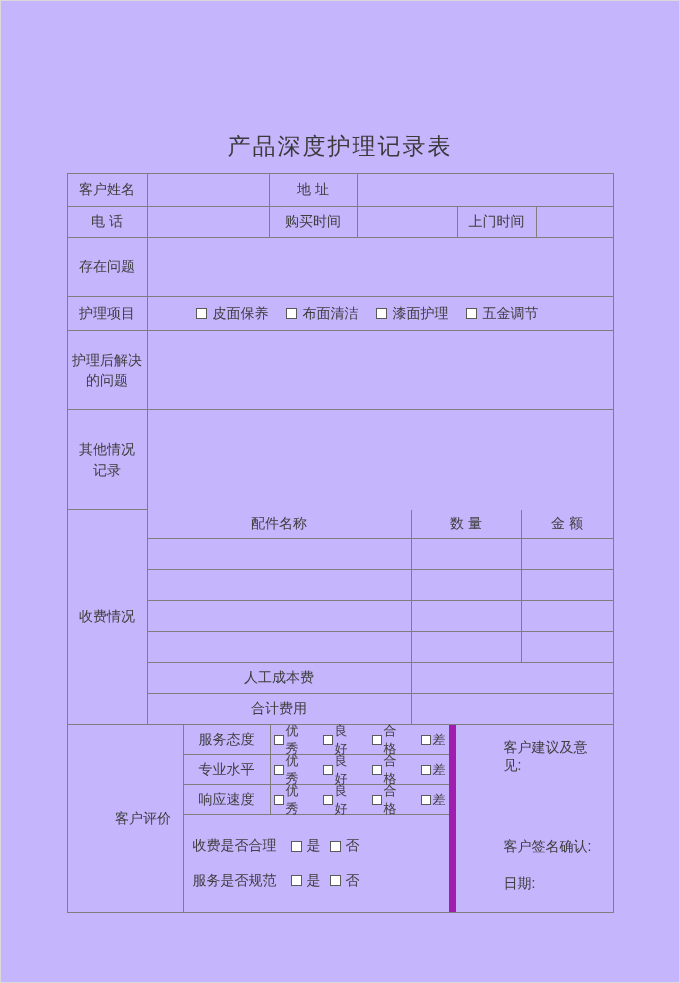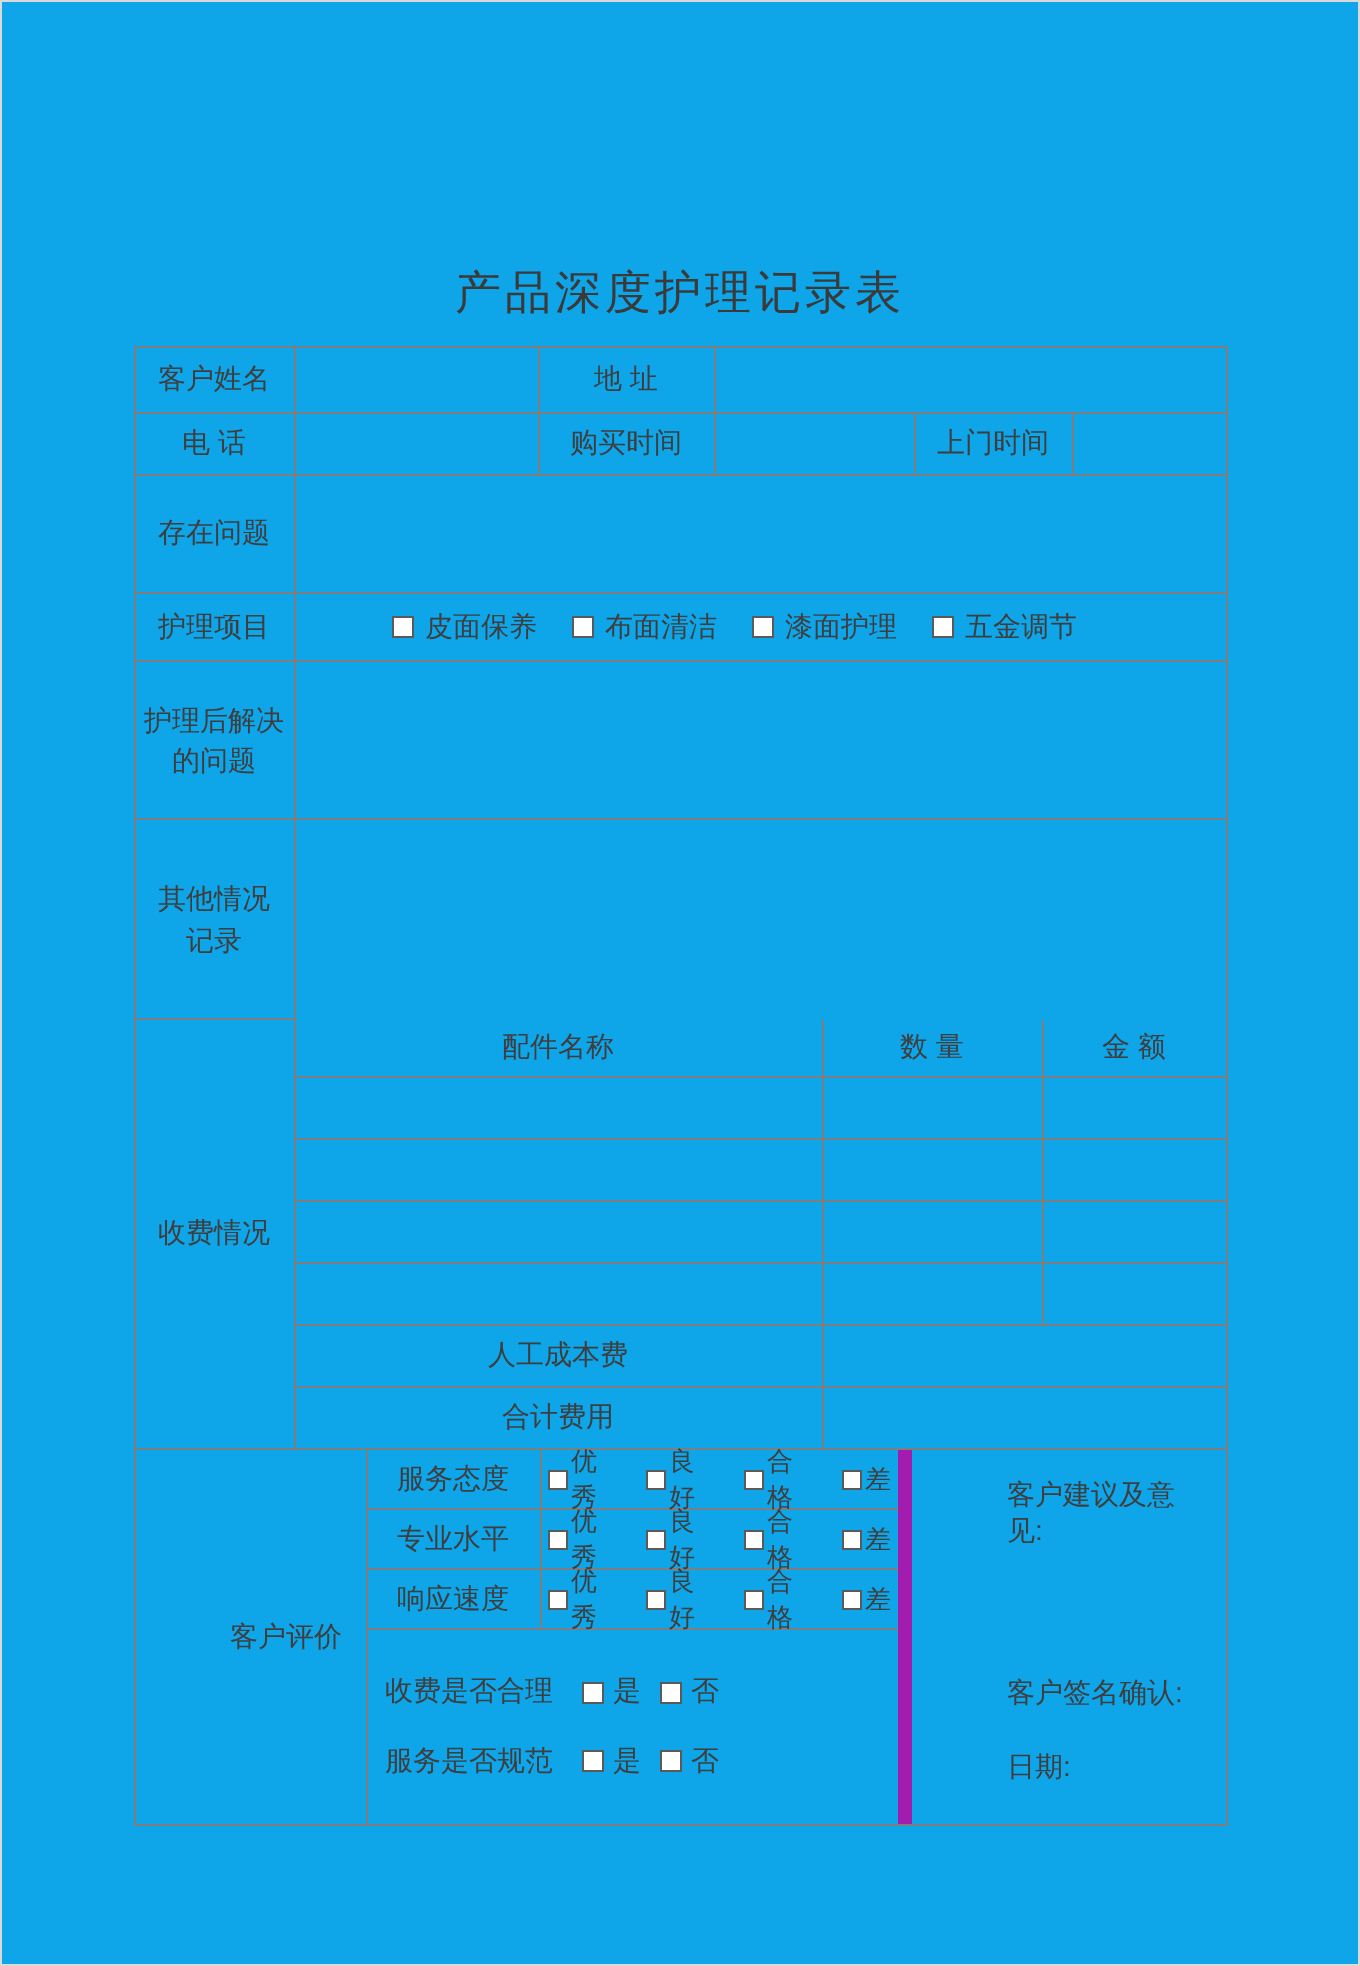--- a/index.html
+++ b/index.html
@@ -1,18 +1,18 @@
 <!DOCTYPE html>
 <html><head>
 <meta charset="utf-8">
 <style>
   * { margin:0; padding:0; box-sizing:border-box; }
   html,body { background:#fff; }
   body { width:680px; height:983px; font-family:"Liberation Sans","DejaVu Sans",sans-serif; color:#3e3e3e; }
-  .page { position:relative; width:680px; height:983px; border:1px solid #d9d9d9; background:#0ea5e9; }
+  .page { position:relative; width:680px; height:983px; border:1px solid #d9d9d9; background:#c4b5fd; }
   .title { text-align:center; padding-top:130px; font-size:23px; font-weight:500; letter-spacing:2px; color:#3a3a3a; }
   .form { width:547px; margin:11px auto 0; border:1px solid #7e7e7e; font-size:14px; }
   .r { display:flex; }
   .c { border-right:1px solid #7e7e7e; border-bottom:1px solid #7e7e7e; display:flex; align-items:center; justify-content:center; text-align:center; }
   .r > .c:last-child { border-right:none; }
   .lbl { flex:0 0 80px; }
   .fill { flex:1 1 auto; }
   .two-line { flex-direction:column; line-height:1.45; }
   
   .cbx { display:inline-block; width:11px; height:11px; border:1px solid #5a5a5a; background:#fff; vertical-align:middle; flex:none; }

